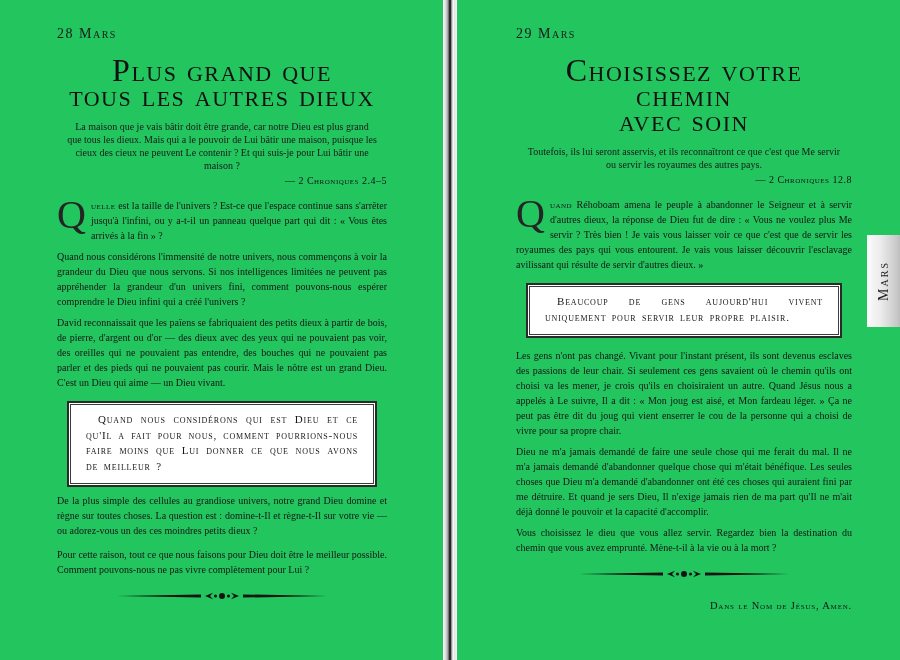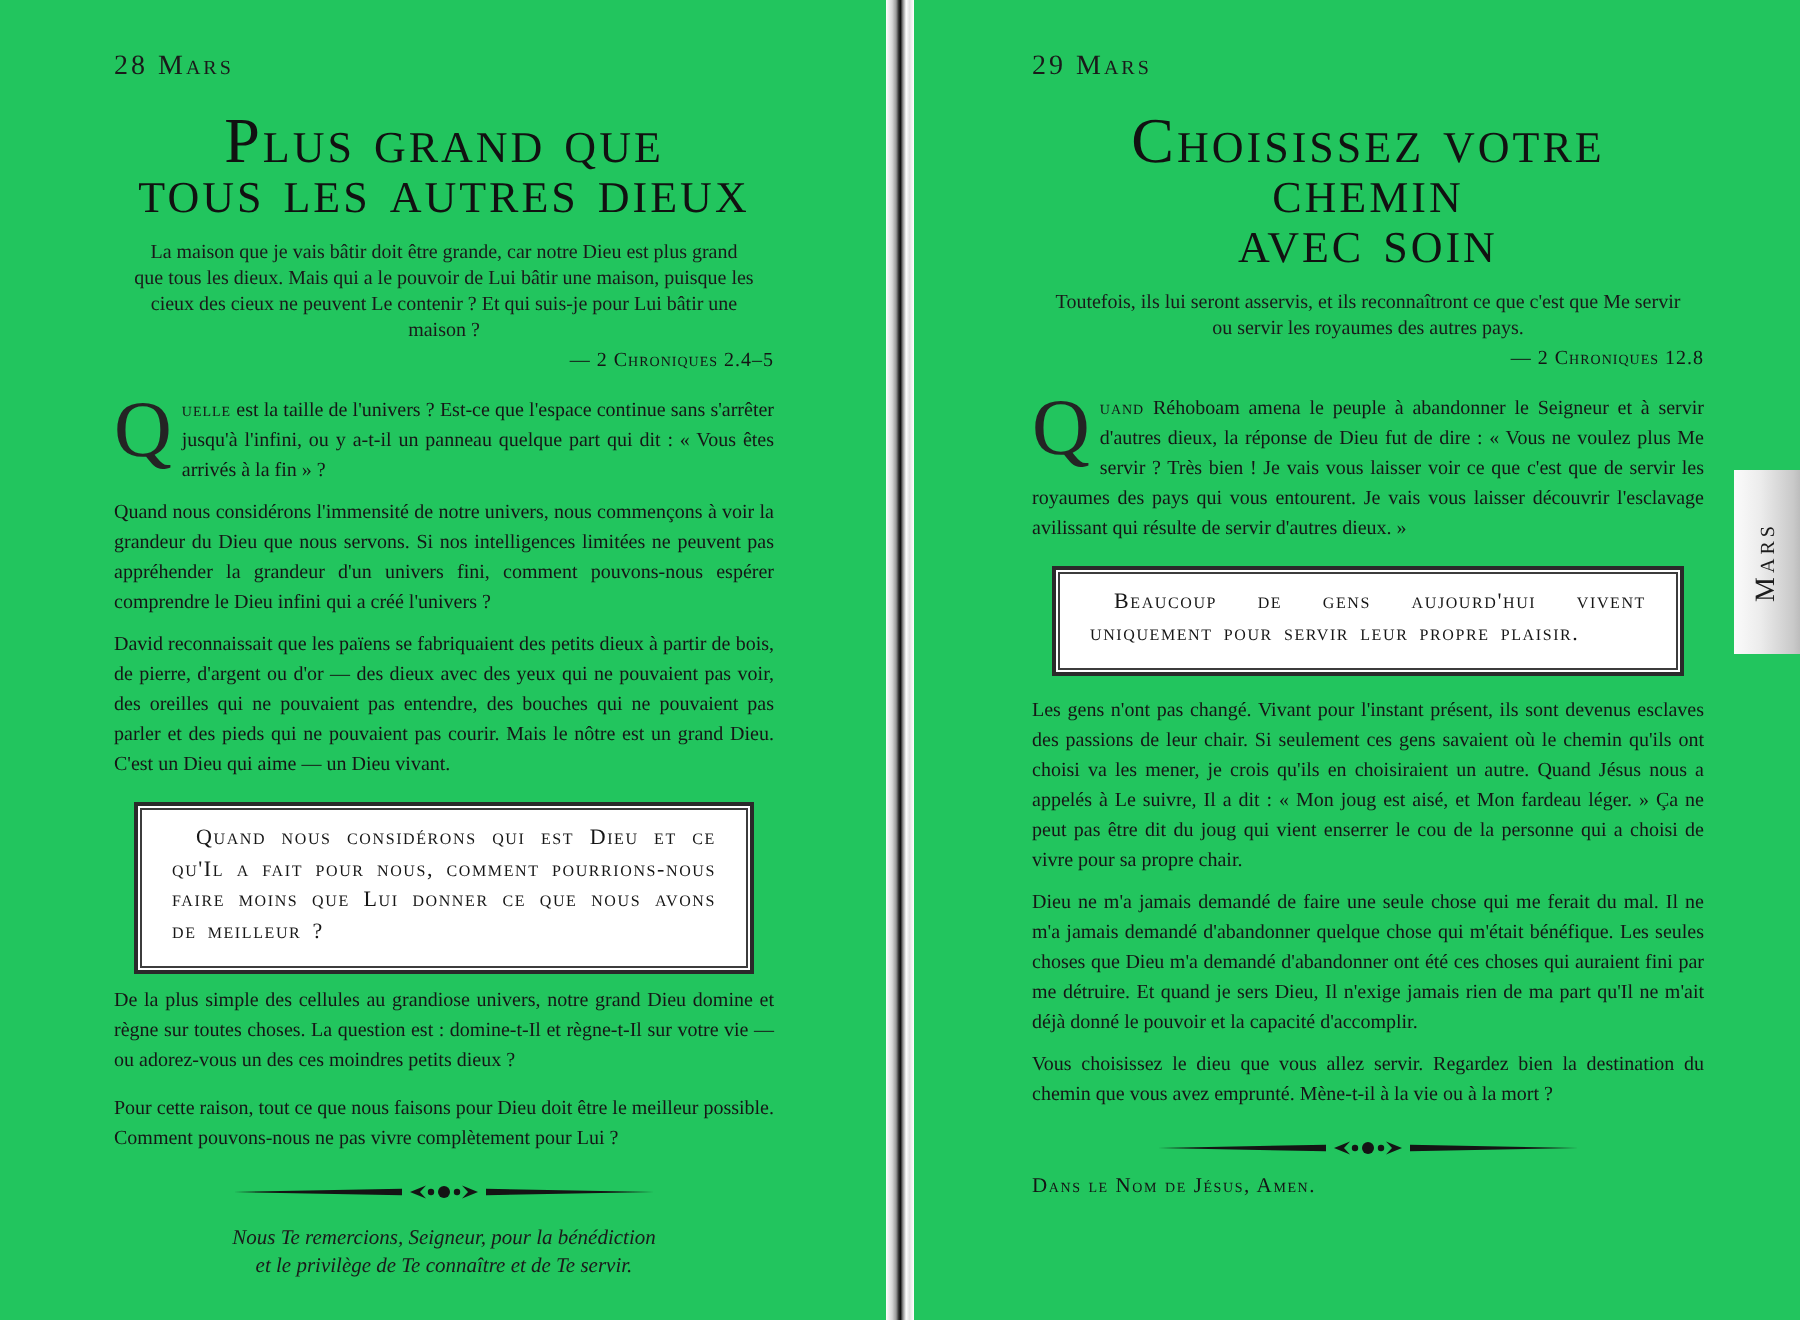--- a/index.html
+++ b/index.html
@@ -65,21 +65,21 @@
     letter-spacing:0.8px;word-spacing:2px;text-align:justify;
     text-indent:12px;color:#161616;
   }
 
   .divider{margin-top:13px;text-align:center;line-height:0;}
   .prayer{
     margin:11px auto 0;width:88%;text-align:center;font-style:italic;
     font-size:10.5px;line-height:13.5px;color:#1a1a1a;
   }
   .prayer-close{
-    margin-top:8px;text-align:left;font-variant:small-caps;
+    margin-top:20px;text-align:right;font-variant:small-caps;
     font-size:10.5px;letter-spacing:0.8px;
   }
 
   
   .thumb-tab{
     position:absolute;right:0;top:235px;width:33px;height:92px;
     background:linear-gradient(to right,#fbfbfb 0%,#ececec 40%,#c9c9c9 90%,#bdbdbd 100%);
     display:flex;align-items:center;justify-content:center;
   }
   .thumb-tab .tab-label{
@@ -124,24 +124,20 @@
           <polygon points="0,6 84,4.4 84,7.6" fill="#141414"></polygon>
           <polygon points="210,6 126,4.4 126,7.6" fill="#141414"></polygon>
           <path d="M88,6 l8,-3.2 -3,3.2 3,3.2 z" fill="#141414"></path>
           <path d="M122,6 l-8,-3.2 3,3.2 -3,3.2 z" fill="#141414"></path>
           <circle cx="105" cy="6" r="3" fill="#141414"></circle>
           <circle cx="98.5" cy="6" r="1.6" fill="#141414"></circle>
           <circle cx="111.5" cy="6" r="1.6" fill="#141414"></circle>
         </svg>
       </div>
 
-      <div class="prayer">
-        <div>Nous Te remercions, Seigneur, pour la bénédiction</div>
-        <div>et le privilège de Te connaître et de Te servir.</div>
-      </div>
 
     </div>
   </div>
 
   <div class="spine"></div>
 
   <div class="page right">
     <div class="content">
 
       <div class="date">29 Mars</div>

